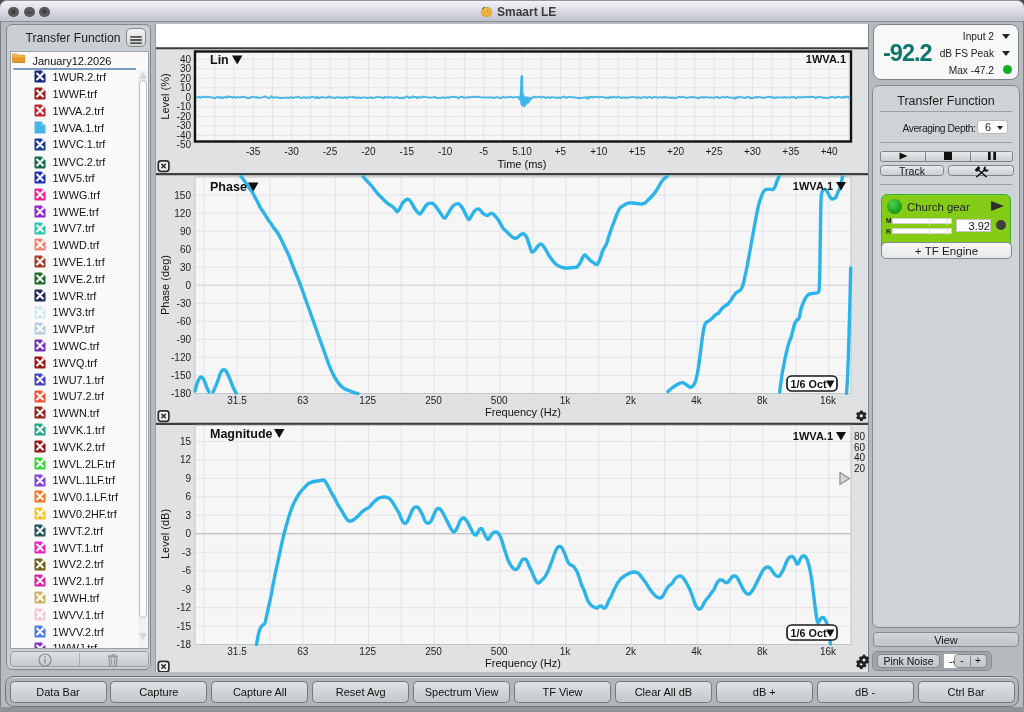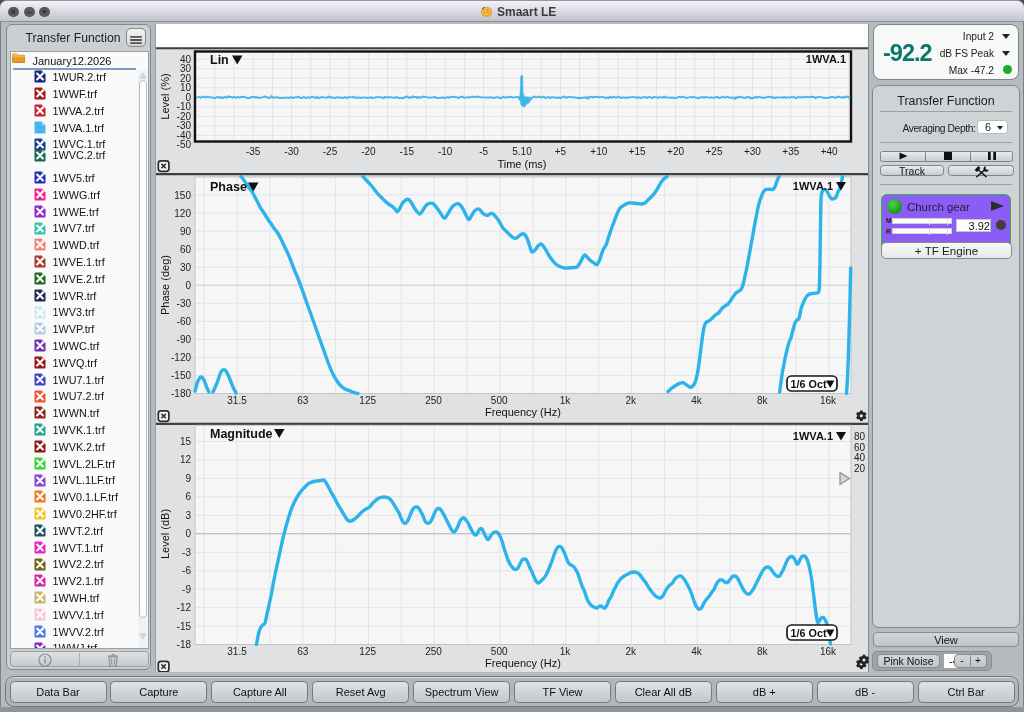--- a/index.html
+++ b/index.html
@@ -54,21 +54,21 @@
 #rptitle { position:absolute; left:0; top:8px; width:100%; text-align:center; font-size:12.5px; color:#1c1c1c; }
 #avgrow { position:absolute; left:0; top:33.5px; width:100%; height:17px; font-size:10.3px; letter-spacing:-0.4px; color:#1c1c1c; }
 #avgrow .lab { position:absolute; left:29.5px; top:3px; }
 #avgbox { position:absolute; left:104px; top:0px; width:31px; height:14.5px; background:#fff; border:1px solid #b8b8b8; border-radius:3.5px; font-size:11px; text-align:left; padding-left:7px; line-height:13.5px; }
 #avgbox .car { position:absolute; right:4px; top:5.5px; width:0; height:0; border-left:3.5px solid transparent; border-right:3.5px solid transparent; border-top:4.5px solid #222; }
 #transport { position:absolute; left:7px; top:64.5px; width:133px; height:11px; background:linear-gradient(#e9ebec,#c9ced1); border:1px solid #7f8488; border-radius:2.5px; }
 #transport .dv { position:absolute; top:0; width:1px; height:100%; background:#7f8488; }
 .csym { position:absolute; top:0; bottom:0; width:44px; display:flex; align-items:center; justify-content:center; }
 #trackrow { position:absolute; left:7px; top:79px; width:134px; height:12px; }
 #trackrow .btn { position:absolute; top:0; height:11px; background:linear-gradient(#e9ebec,#c9ced1); border:1px solid #7f8488; border-radius:3.5px; font-size:10.5px; color:#111; text-align:center; line-height:10.5px; }
-#tfbox { position:absolute; left:8px; top:108px; width:130px; height:58px; background:#8b5cf6; border:1.8px solid #3fae3f; border-radius:6px; }
+#tfbox { position:absolute; left:8px; top:108px; width:130px; height:58px; background:#84cc16; border:1.8px solid #3fae3f; border-radius:6px; }
 #tfled { position:absolute; left:4.5px; top:3.5px; width:15px; height:15px; border-radius:50%; background:radial-gradient(circle at 38% 32%, #4ed44e, #149a14 70%, #0c7a0c); }
 #tfname { position:absolute; left:25px; top:6px; font-size:11.4px; color:#222; }
 #tfplay { position:absolute; right:6px; top:6px; width:0; height:0; border-top:5.5px solid transparent; border-bottom:5.5px solid transparent; border-left:13px solid #2c2c2c; }
 .mlab { position:absolute; left:4px; font-size:6.5px; font-weight:bold; color:#222; }
 .mbar { position:absolute; left:10px; width:60px; height:6px; background:#fdfdfd; border:0.8px solid #d0d0d0; }
 .mtick { position:absolute; width:1px; height:6px; background:#e3e3e3; }
 #tfval { position:absolute; left:74px; top:23.5px; width:35px; height:13px; background:#fff; border:1.4px solid #c6c6c6; font-size:11px; text-align:right; line-height:12px; color:#111; }
 #tfrec { position:absolute; right:4px; top:24.5px; width:10px; height:10px; border-radius:50%; background:#3f3f3f; }
 #tfengine { position:absolute; left:8px; top:156px; width:131px; height:17px; background:linear-gradient(#f6f7f7,#e7e9ea); border:1.2px solid #84898d; border-radius:5px; text-align:center; font-size:11.6px; color:#1c1c1c; line-height:16px; }
 #viewbtn { position:absolute; left:873px; top:632px; width:146px; height:15px; background:linear-gradient(#d2d7d9,#bfc5c8); border:1.2px solid #878c90; border-radius:4px; text-align:center; font-size:11px; color:#111; line-height:14px; }
@@ -166,21 +166,21 @@
         <div class="frow" style="top:84.1px">
           <span class="fic">
             <svg width="12" height="13" viewBox="0 0 12 13">
               <path d="M0.5,1.5 Q0.5,0.5 1.5,0.5 L7.8,0.5 L11.5,4.2 L11.5,11.5 Q11.5,12.5 10.5,12.5 L1.5,12.5 Q0.5,12.5 0.5,11.5 Z" fill="#1a3a97"></path>
               <path d="M7.8,0.5 L7.8,4.2 L11.5,4.2 Z" fill="#ffffff" fill-opacity="0.45"></path>
               <path d="M3.1,3.6 L8.9,9.4 M8.9,3.6 L3.1,9.4" stroke="#fff" stroke-width="2.1" stroke-linecap="round"></path>
             </svg>
           </span>
           <span class="fnm">1WVC.1.trf</span>
         </div>
-        <div class="frow" style="top:95px">
+        <div class="frow" style="top:102px">
           <span class="fic">
             <svg width="12" height="13" viewBox="0 0 12 13">
               <path d="M0.5,1.5 Q0.5,0.5 1.5,0.5 L7.8,0.5 L11.5,4.2 L11.5,11.5 Q11.5,12.5 10.5,12.5 L1.5,12.5 Q0.5,12.5 0.5,11.5 Z" fill="#176b4e"></path>
               <path d="M7.8,0.5 L7.8,4.2 L11.5,4.2 Z" fill="#ffffff" fill-opacity="0.45"></path>
               <path d="M3.1,3.6 L8.9,9.4 M8.9,3.6 L3.1,9.4" stroke="#fff" stroke-width="2.1" stroke-linecap="round"></path>
             </svg>
           </span>
           <span class="fnm">1WVC.2.trf</span>
         </div>
         <div class="frow" style="top:117.7px">

